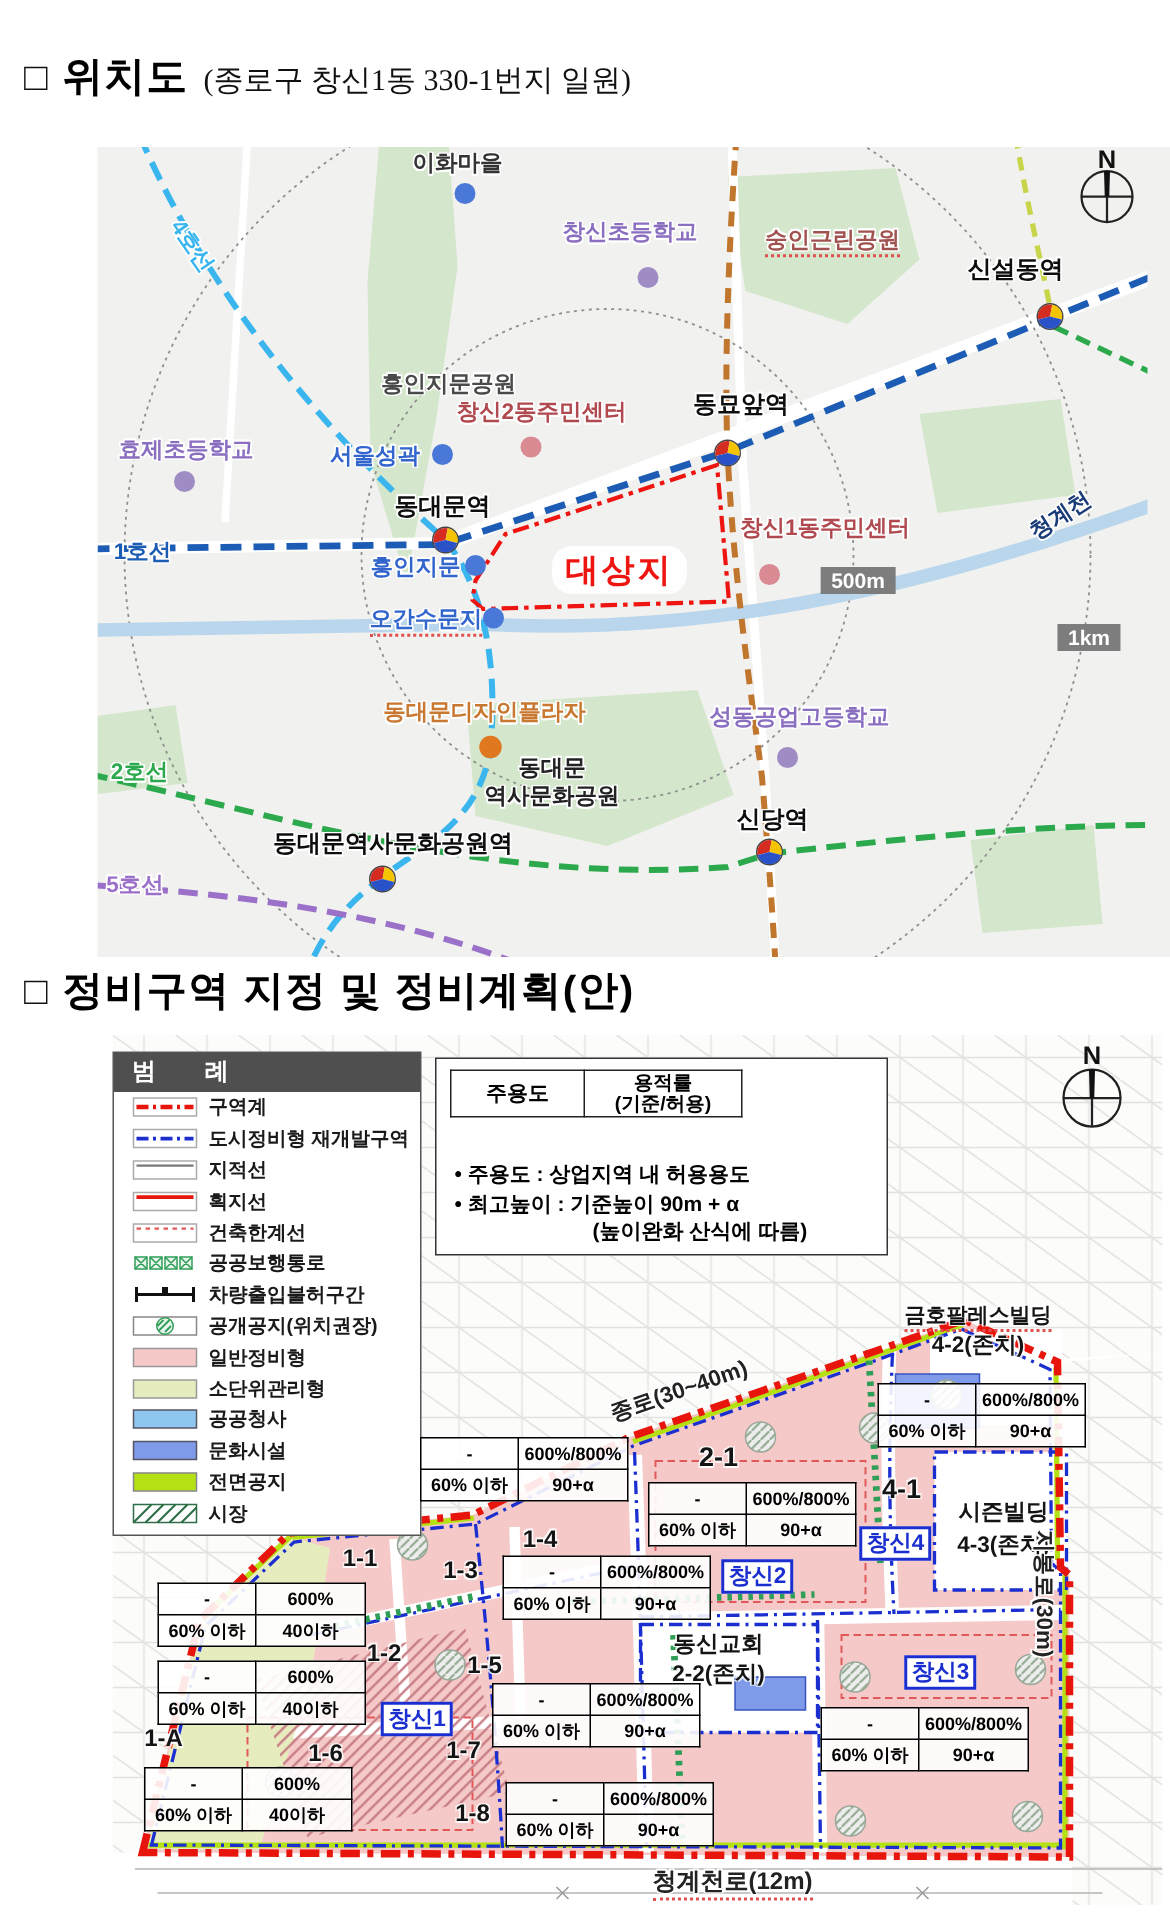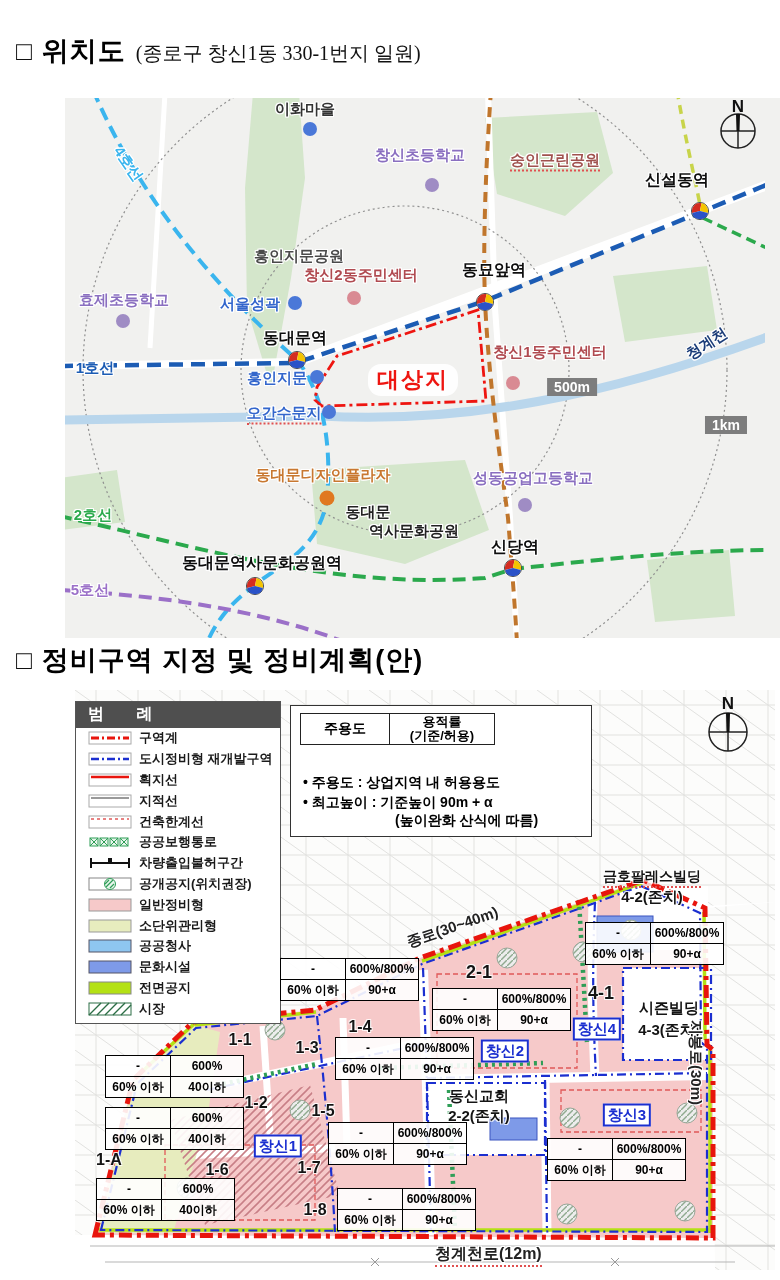--- a/index.html
+++ b/index.html
@@ -162,21 +162,21 @@
   <div class="m1l" style="left:642px;top:246px;color:#1a3c78;font-size:15px;transform:translate(-50%,-50%) rotate(-33deg);">청계천</div>
   <div class="m1l" style="left:30px;top:270px;color:#1c5cb4;font-size:15px;">1호선</div>
   <div class="target" style="left:348px;top:282px;">대상지</div>
   <div class="m1l blu" style="left:212px;top:280px;font-size:15px;">흥인지문</div>
   <div class="scalebox" style="left:507px;top:289px;">500m</div>
   <div class="scalebox" style="left:661px;top:289px;margin-top:38px;">1km</div>
   <div class="m1l blu runder" style="left:219px;top:316px;font-size:15px;">오간수문지</div>
   <div class="m1l" style="left:63px;top:66px;color:#3ab5ee;font-size:15px;transform:translate(-50%,-50%) rotate(55deg);">4호선</div>
   <div class="m1l" style="left:258px;top:377px;color:#c87830;font-size:15px;">동대문디자인플라자</div>
   <div class="m1l" style="left:303px;top:414px;color:#222;font-size:15px;">동대문</div>
-  <div class="m1l" style="left:303px;top:433px;color:#222;font-size:15px;margin-left:46px;">역사문화공원</div>
+  <div class="m1l" style="left:303px;top:433px;color:#222;font-size:15px;">역사문화공원</div>
   <div class="m1l" style="left:28px;top:417px;color:#2ba94c;font-size:15px;">2호선</div>
   <div class="m1l stn" style="left:197px;top:465px;">동대문역사문화공원역</div>
   <div class="m1l stn" style="left:450px;top:449px;">신당역</div>
   <div class="m1l pur" style="left:468px;top:380px;font-size:15px;">성동공업고등학교</div>
   <div class="m1l" style="left:25px;top:492px;color:#9b70c8;font-size:15px;">5호선</div>
   <div class="nlab" style="left:673px;top:9px;">N</div>
 </div>
 
 <div class="sec-title" style="top:642px;">
   <span class="sq">□</span>
@@ -303,30 +303,30 @@
     <div class="lrow">
         <svg width="44" height="14">
           <rect x="1" y="1" width="42" height="12" fill="#fff" stroke="#aaa"></rect>
           <line x1="3" y1="7" x2="41" y2="7" stroke="#1b2fd0" stroke-width="2.5" stroke-dasharray="8,3,2,3"></line>
         </svg>
         <span class="llabel">도시정비형 재개발구역</span>
       </div>
     <div class="lrow">
         <svg width="44" height="14">
           <rect x="1" y="1" width="42" height="12" fill="#fff" stroke="#aaa"></rect>
+          <line x1="3" y1="4" x2="41" y2="4" stroke="#777" stroke-width="1.5"></line>
+        </svg>
+        <span class="llabel">지적선</span>
+      </div>
+    <div class="lrow">
+        <svg width="44" height="14">
+          <rect x="1" y="1" width="42" height="12" fill="#fff" stroke="#aaa"></rect>
           <line x1="3" y1="4" x2="41" y2="4" stroke="#e8150d" stroke-width="2.5"></line>
         </svg>
         <span class="llabel">획지선</span>
-      </div>
-    <div class="lrow">
-        <svg width="44" height="14">
-          <rect x="1" y="1" width="42" height="12" fill="#fff" stroke="#aaa"></rect>
-          <line x1="3" y1="4" x2="41" y2="4" stroke="#777" stroke-width="1.5"></line>
-        </svg>
-        <span class="llabel">지적선</span>
       </div>
     <div class="lrow">
         <svg width="44" height="14">
           <rect x="1" y="1" width="42" height="12" fill="#fff" stroke="#aaa"></rect>
           <line x1="3" y1="4" x2="41" y2="4" stroke="#e05858" stroke-width="1.5" stroke-dasharray="3,3"></line>
         </svg>
         <span class="llabel">건축한계선</span>
       </div>
     <div class="lrow">
         <svg width="44" height="14">

